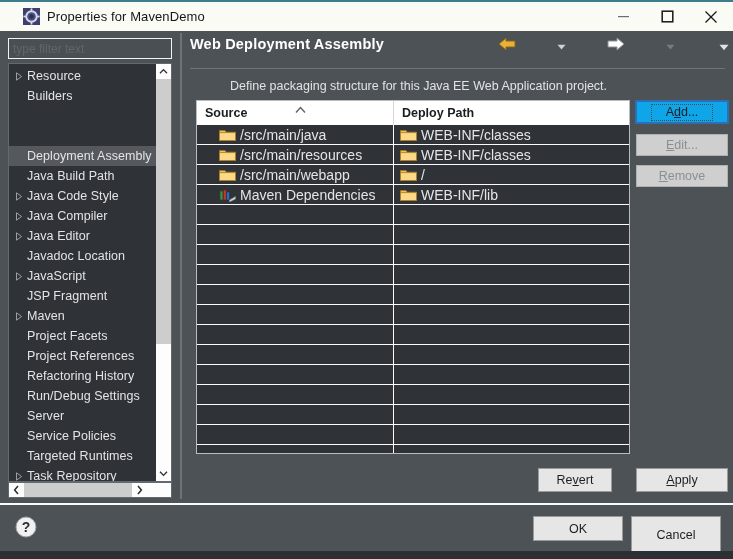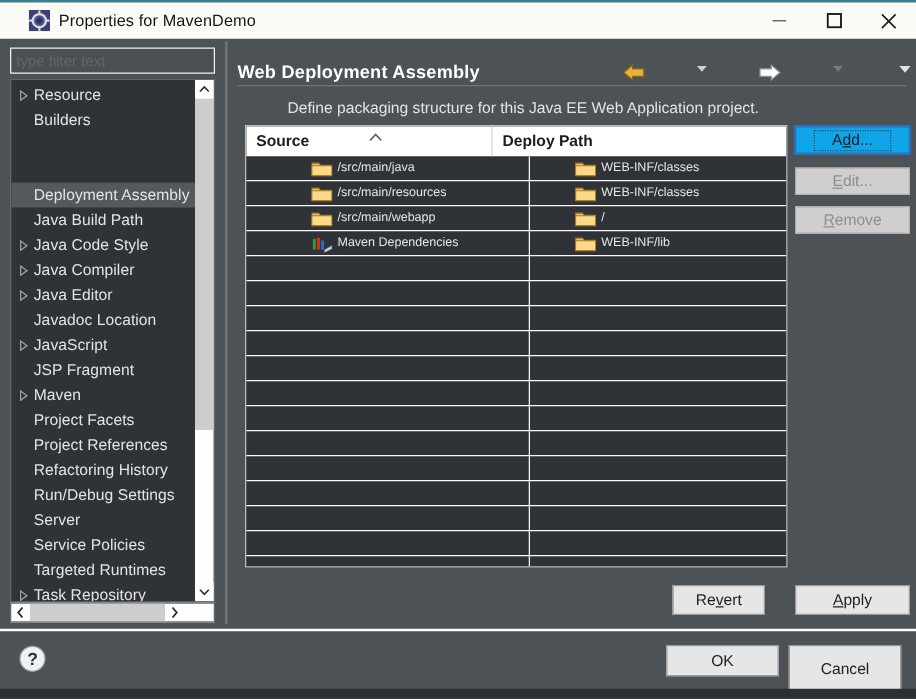--- a/index.html
+++ b/index.html
@@ -94,21 +94,21 @@
     align-items: center; justify-content: center; flex: 0 0 auto;
   }
 
   
   #divider {
     position: absolute; left: 180px; top: 33px; width: 2px; height: 466px;
     background: #6d7378;
   }
   #page-header {
     position: absolute; left: 190px; top: 36px; width: 543px; height: 30px;
-    display: flex; align-items: flex-end; gap: 37px;
+    display: flex; align-items: flex-start; gap: 37px;
   }
   #page-title {
     font-size: 14.5px; font-weight: bold; color: #ffffff; letter-spacing: .2px;
     flex: 1 1 auto;
   }
   .navbtn { display: flex; align-items: center; flex: 0 0 auto; }
   .navbtn svg { display: block; }
   .navchev { width: 15px; height: 22px; display: flex; align-items: center; justify-content: center; flex: 0 0 auto; }
   #header-rule {
     position: absolute; left: 190px; top: 68px; width: 535px; height: 1px;
@@ -131,21 +131,21 @@
     padding-left: 8px; height: 24px; position: relative;
   }
   .th.c0 { width: 197px; border-right: 1px solid #d6d6d6; }
   .th.c1 { flex: 1 1 auto; }
   #sort-caret {
     position: absolute; left: 98px; top: 2px; width: 11px; height: 8px;
   }
   .trow { display: flex; height: 20px; border-bottom: 1px solid #fbfbfb; }
   .cell {
     display: flex; align-items: center; height: 19px;
-    font-size: 10px; color: #e4e5e7; overflow: hidden; white-space: nowrap; margin-left: 30px;
+    font-size: 14px; color: #e4e5e7; overflow: hidden; white-space: nowrap;
   }
   .cell.c0 { width: 197px; border-right: 1px solid #fbfbfb; padding-left: 22px; }
   .cell.c1 { flex: 1 1 auto; padding-left: 6px; }
   .ricon { width: 17px; height: 14px; margin-right: 4px; flex: 0 0 auto; position: relative; }
 
   
   .sbtn {
     position: absolute; left: 636px; width: 92px; height: 22px;
     background: #0ea5e9; border: 1px solid #9a9a9a;
     display: flex; align-items: center; justify-content: center;

